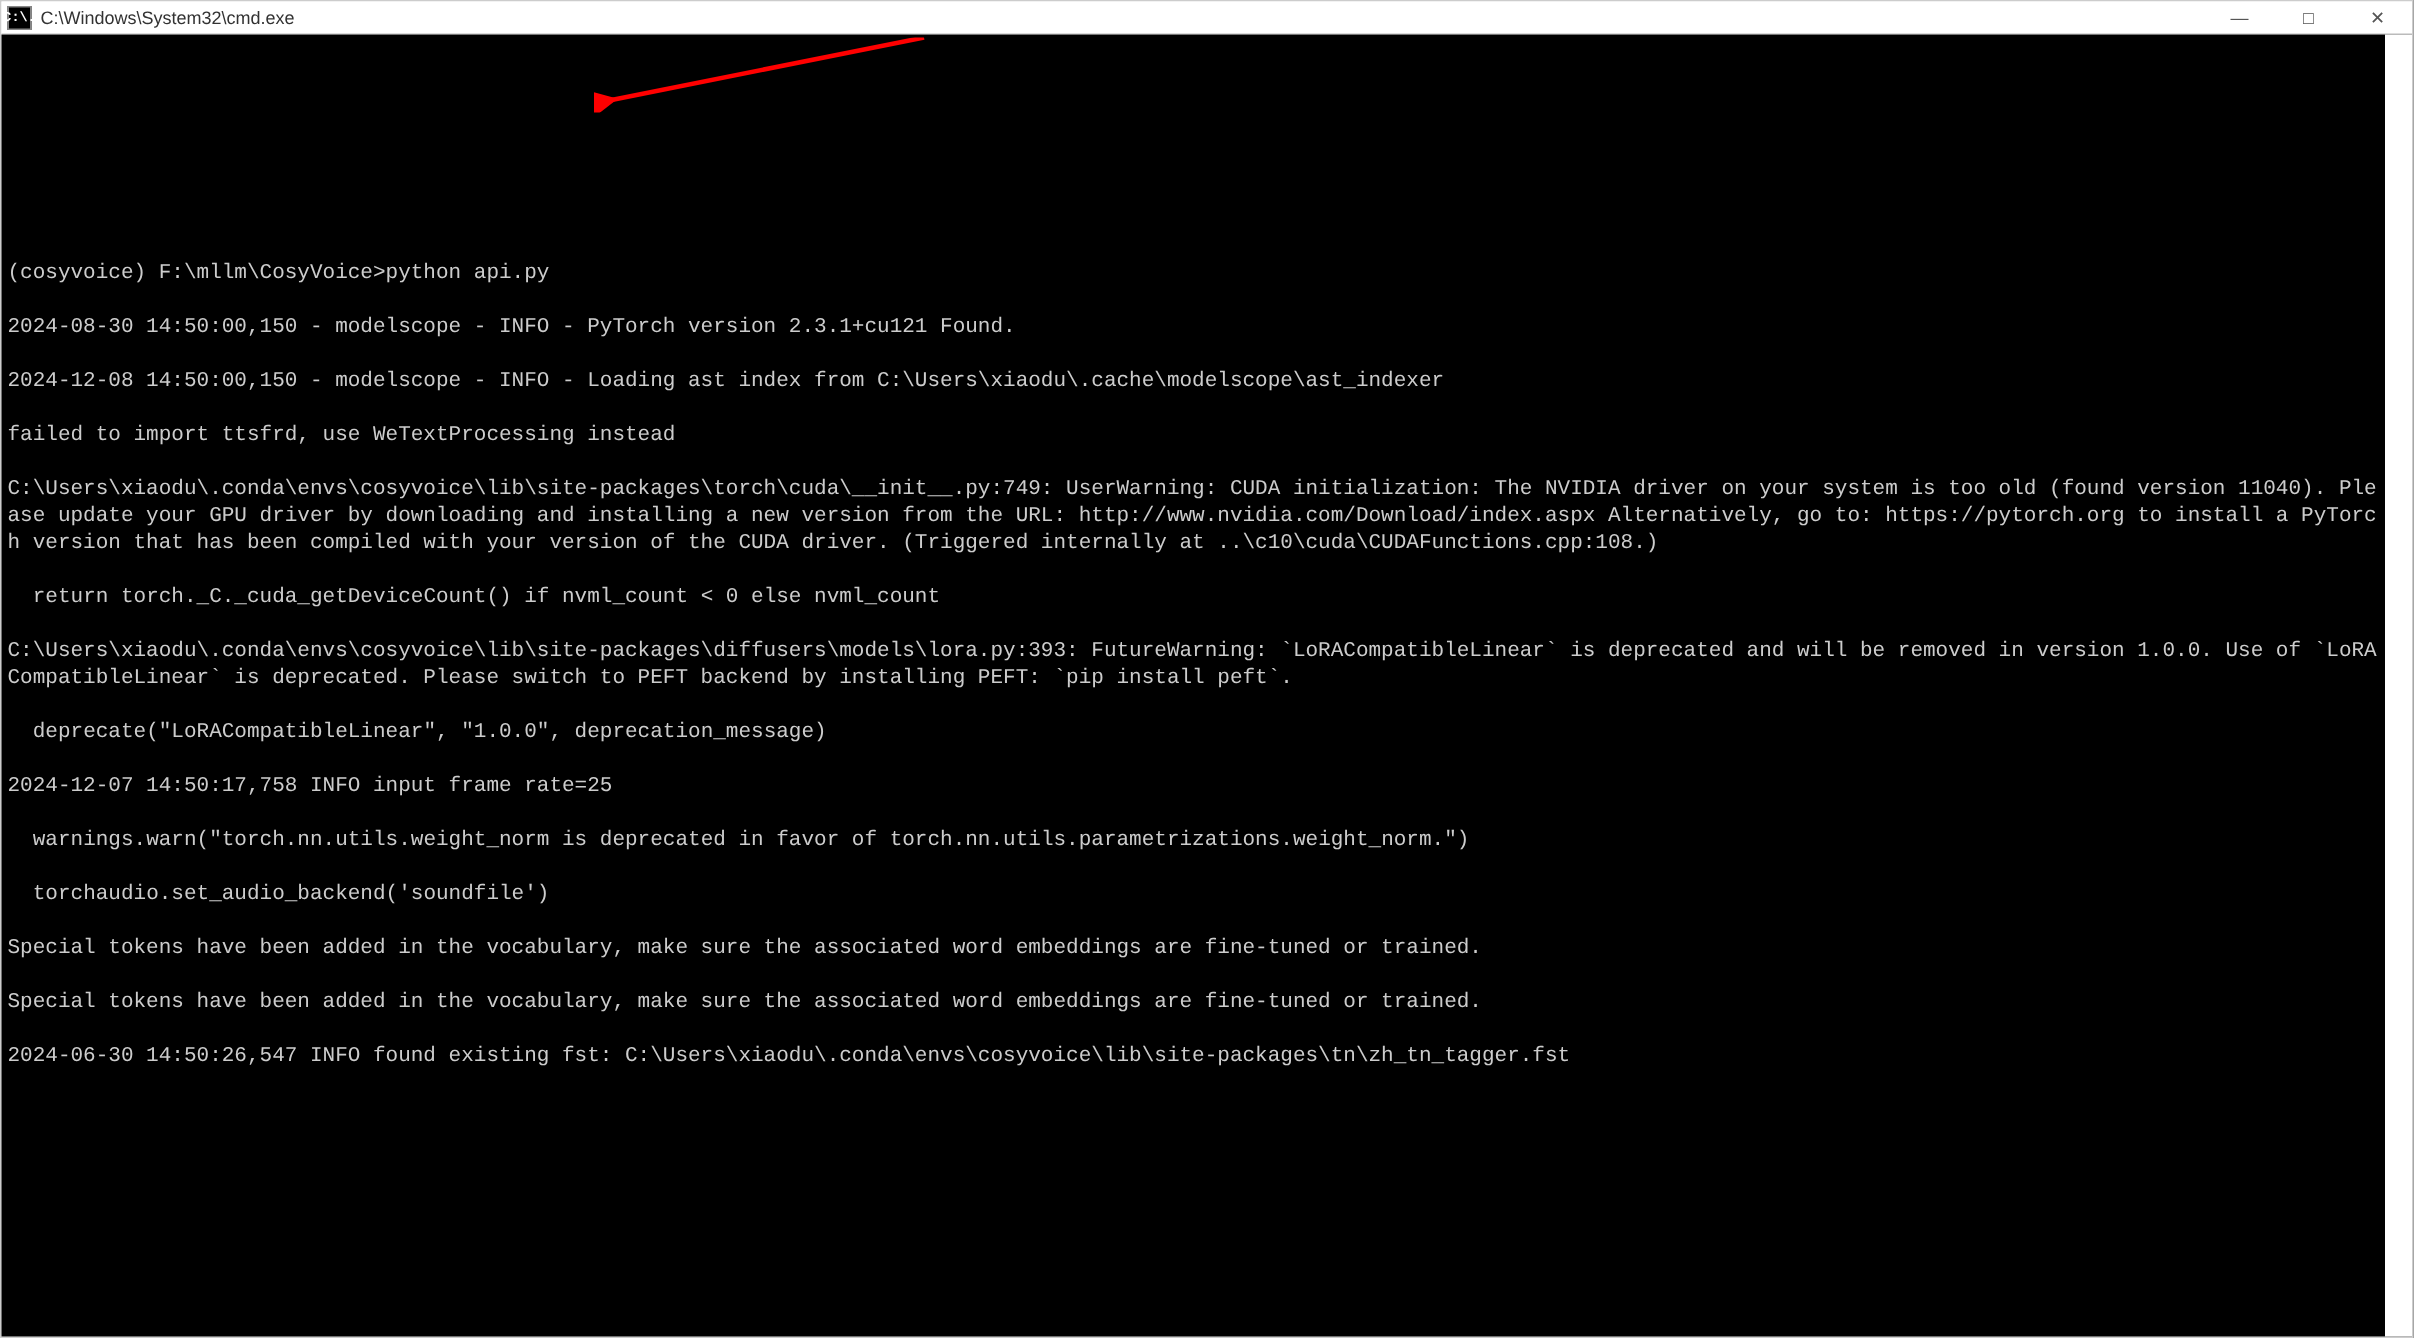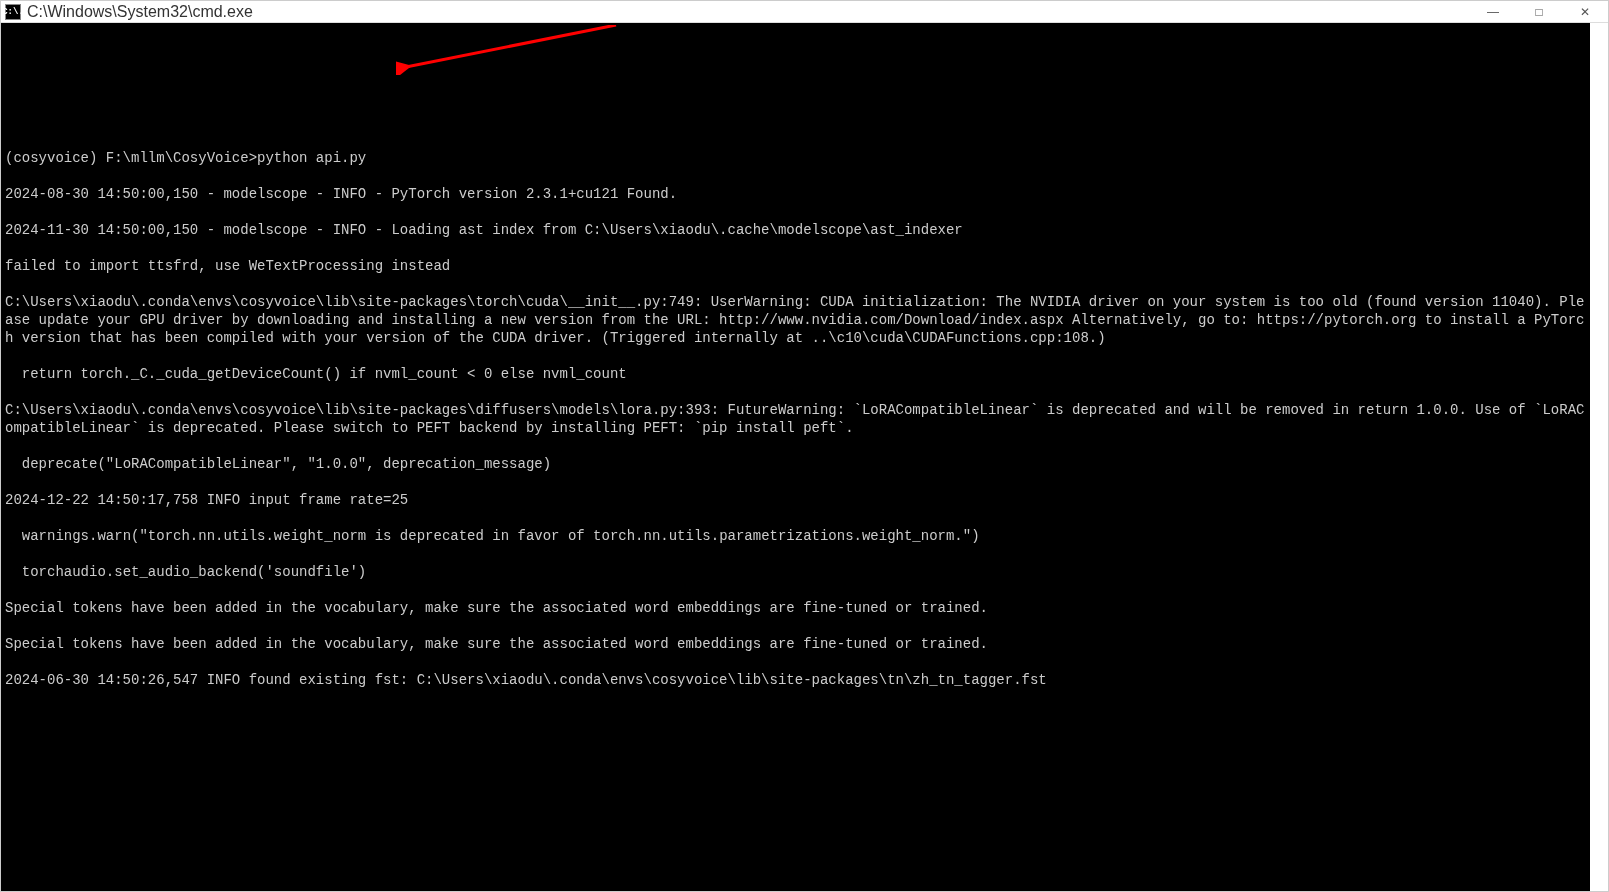--- a/index.html
+++ b/index.html
@@ -40,21 +40,21 @@
   font-size: 9px;
   display: flex;
   align-items: center;
   justify-content: center;
   margin-right: 6px;
   font-weight: bold;
   border: 1px solid #888;
 }
 .titlebar-text {
   flex: 1;
-  font-size: 16px;
+  font-size: 12px;
   color: #333;
   font-family: 'Segoe UI', Arial, sans-serif;
 }
 .window-controls {
   display: flex;
   position: absolute;
   right: 0;
   top: 0;
   height: 100%;
 }
@@ -66,21 +66,21 @@
   justify-content: center;
   font-size: 12px;
   color: #555;
   font-family: Arial, sans-serif;
   font-weight: normal;
 }
 .terminal {
   flex: 1;
   background: #000;
   color: #ccc;
-  padding: 0 4px;
+  padding: 24px 4px;
   overflow: hidden;
   line-height: 18px;
   font-size: 14px;
   white-space: pre-wrap;
   word-break: break-all;
   position: relative;
   border-right: 18px solid #fff;
 }
 .terminal-content {
   position: relative;
@@ -132,27 +132,27 @@
         <marker id="ah" markerWidth="10" markerHeight="10" refX="2" refY="5" orient="auto">
           <polygon points="10,0 0,5 10,10" fill="#ff0000"></polygon>
         </marker>
       </defs>
       <line x1="220" y1="0" x2="10" y2="42" stroke="#ff0000" stroke-width="3" marker-end="url(#ah)"></line>
     </svg>
 
     <div class="terminal-content">
 <div>(cosyvoice) F:\mllm\CosyVoice&gt;python api.py</div>
 <div>2024-08-30 14:50:00,150 - modelscope - INFO - PyTorch version 2.3.1+cu121 Found.</div>
-<div>2024-11-30 14:50:00,150 - modelscope - INFO - Loading ast index from C:\Users\xiaodu\.cache\modelscope\ast_indexer</div>
+<div>2024-12-08 14:50:00,150 - modelscope - INFO - Loading ast index from C:\Users\xiaodu\.cache\modelscope\ast_indexer</div>
 <div>failed to import ttsfrd, use WeTextProcessing instead</div>
 <div>C:\Users\xiaodu\.conda\envs\cosyvoice\lib\site-packages\torch\cuda\__init__.py:749: UserWarning: CUDA initialization: The NVIDIA driver on your system is too old (found version 11040). Please update your GPU driver by downloading and installing a new version from the URL: http://www.nvidia.com/Download/index.aspx Alternatively, go to: https://pytorch.org to install a PyTorch version that has been compiled with your version of the CUDA driver. (Triggered internally at ..\c10\cuda\CUDAFunctions.cpp:108.)</div>
 <div>  return torch._C._cuda_getDeviceCount() if nvml_count &lt; 0 else nvml_count</div>
-<div>C:\Users\xiaodu\.conda\envs\cosyvoice\lib\site-packages\diffusers\models\lora.py:393: FutureWarning: `LoRACompatibleLinear` is deprecated and will be removed in return 1.0.0. Use of `LoRACompatibleLinear` is deprecated. Please switch to PEFT backend by installing PEFT: `pip install peft`.</div>
+<div>C:\Users\xiaodu\.conda\envs\cosyvoice\lib\site-packages\diffusers\models\lora.py:393: FutureWarning: `LoRACompatibleLinear` is deprecated and will be removed in version 1.0.0. Use of `LoRACompatibleLinear` is deprecated. Please switch to PEFT backend by installing PEFT: `pip install peft`.</div>
 <div>  deprecate("LoRACompatibleLinear", "1.0.0", deprecation_message)</div>
-<div>2024-12-22 14:50:17,758 INFO input frame rate=25</div>
+<div>2024-12-07 14:50:17,758 INFO input frame rate=25</div>
 <div>  warnings.warn("torch.nn.utils.weight_norm is deprecated in favor of torch.nn.utils.parametrizations.weight_norm.")</div>
 <div>  torchaudio.set_audio_backend('soundfile')</div>
 <div>Special tokens have been added in the vocabulary, make sure the associated word embeddings are fine-tuned or trained.</div>
 <div>Special tokens have been added in the vocabulary, make sure the associated word embeddings are fine-tuned or trained.</div>
 <div>2024-06-30 14:50:26,547 INFO found existing fst: C:\Users\xiaodu\.conda\envs\cosyvoice\lib\site-packages\tn\zh_tn_tagger.fst</div>
 
 
 
 
 

